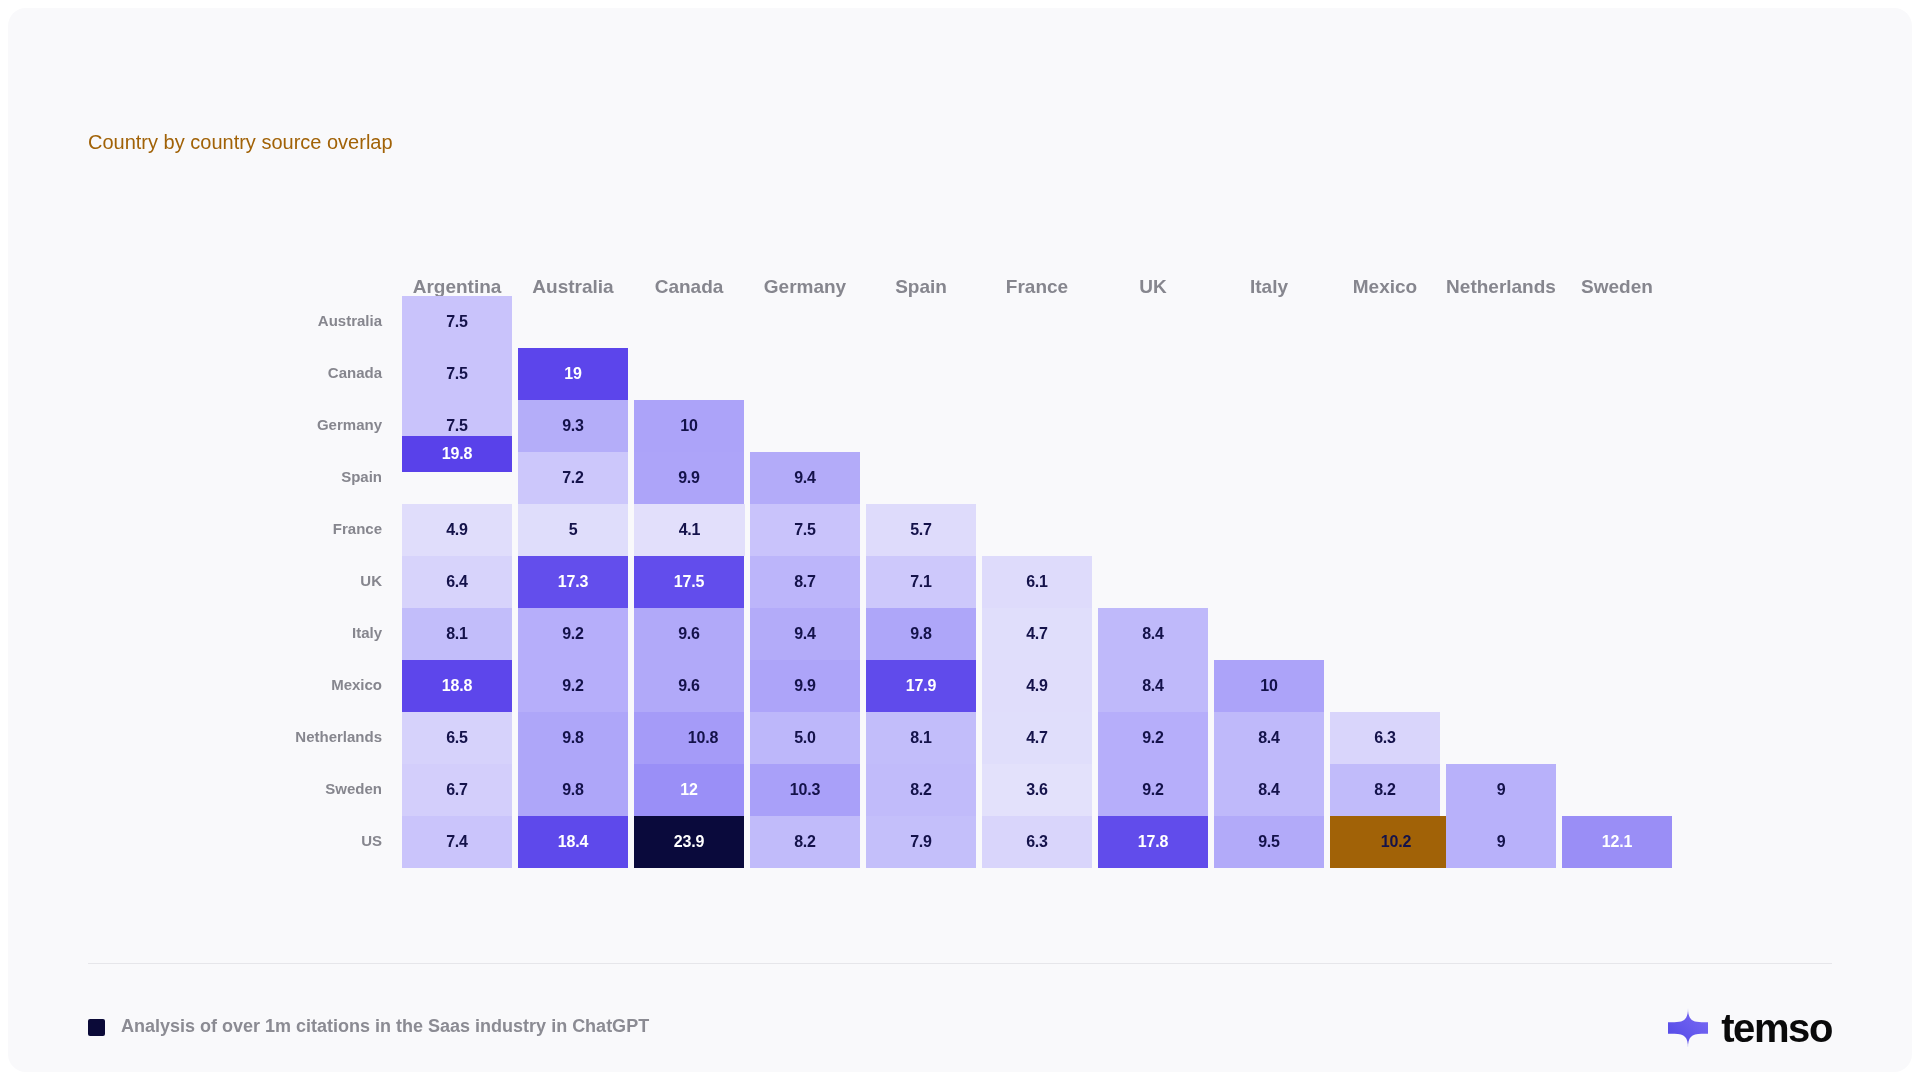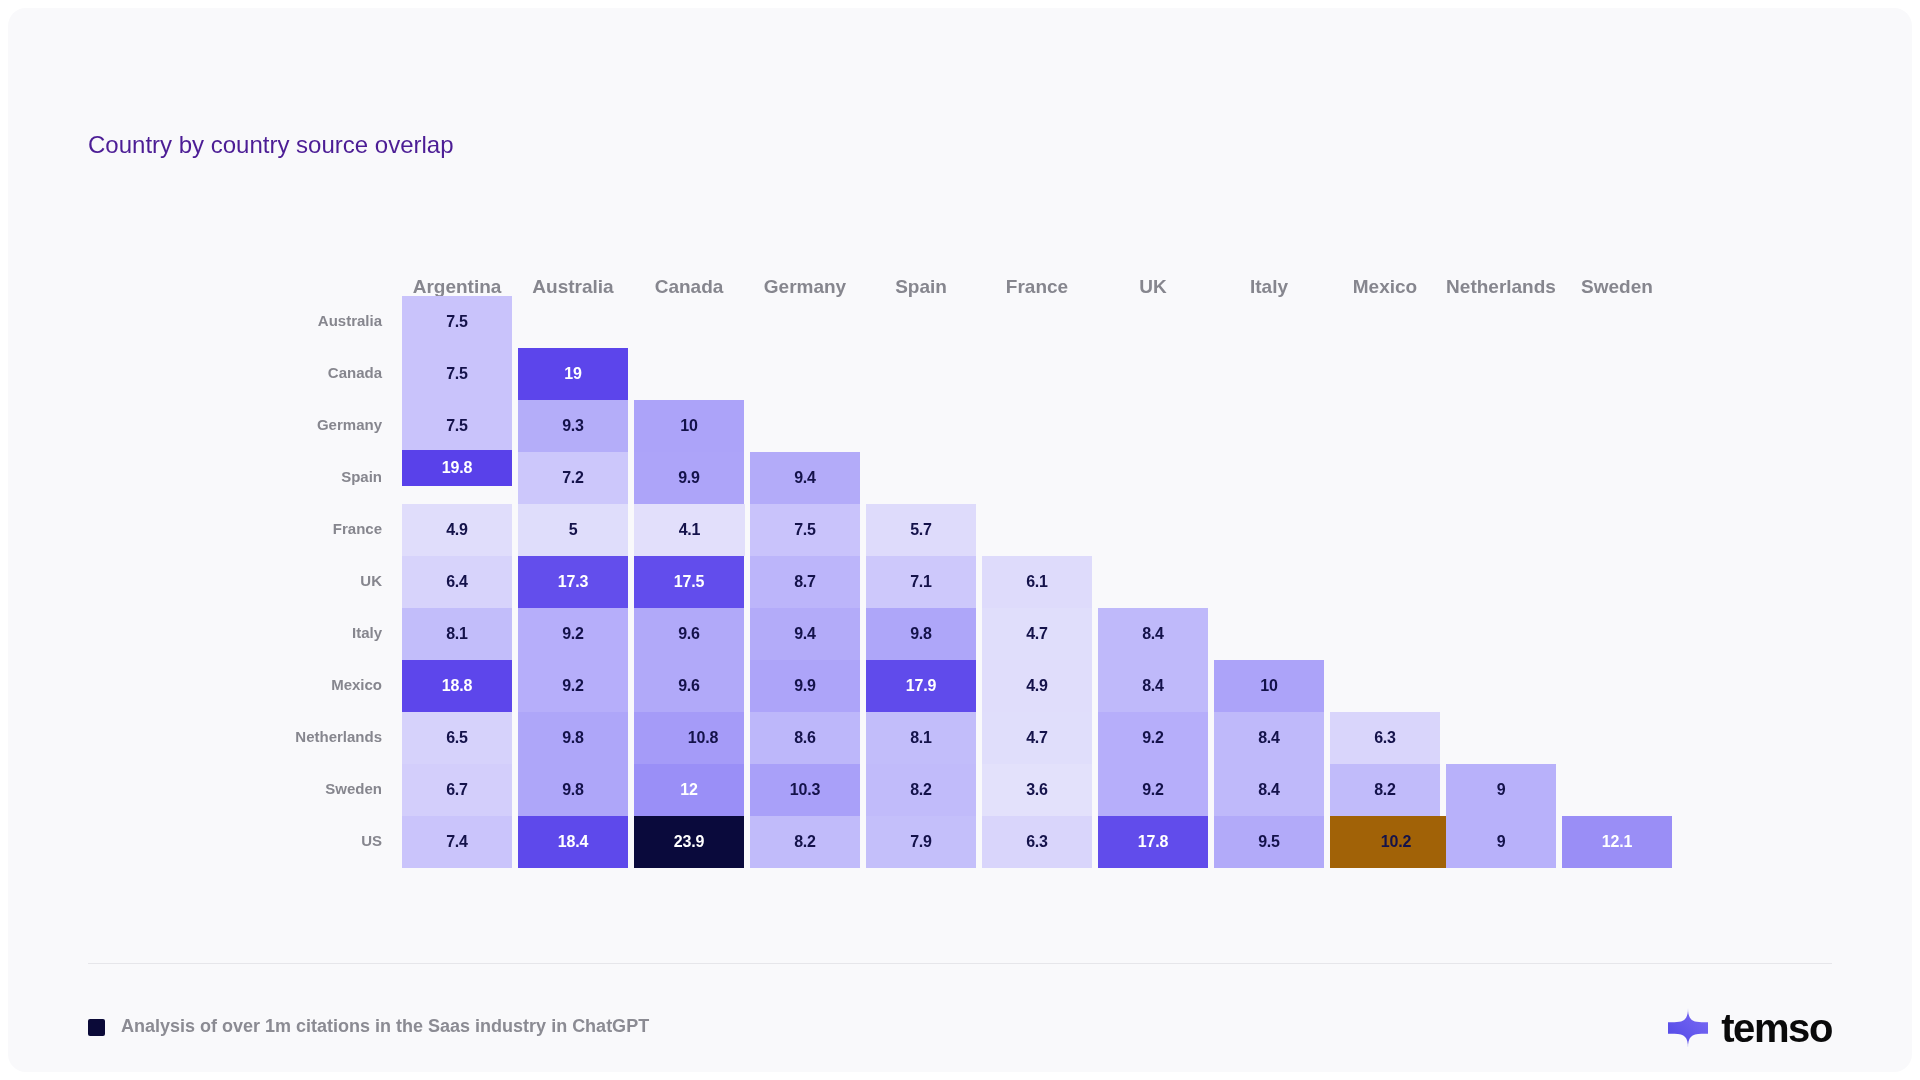--- a/index.html
+++ b/index.html
@@ -15,21 +15,21 @@
   }
   
   #title {
     position:absolute; left:80px; top:58px;
     font-size:38px; font-weight:700; letter-spacing:-0.8px;
     color:#111048; white-space:nowrap;
     font-stretch:condensed;
   }
   #subtitle {
     position:absolute; left:80px; top:123px;
-    font-size:24px; font-weight:400; color:#4c1d95; white-space:nowrap;
+    font-size:20px; font-weight:400; color:#a16207; white-space:nowrap;
   }
   
   #plot { position:absolute; left:0; top:0; width:1904px; height:1064px; }
   .colhead {
     position:absolute; text-align:center;
     font-size:19px; font-weight:700; color:#86868e; white-space:nowrap;
   }
   .rowhead {
     position:absolute; text-align:right;
     font-size:15px; font-weight:600; color:#86868e; white-space:nowrap;
@@ -89,21 +89,21 @@
       <div class="rowhead" style="left: 174px; top: 668px; width: 200px;">Mexico</div>
       <div class="rowhead" style="left: 174px; top: 720px; width: 200px;">Netherlands</div>
       <div class="rowhead" style="left: 174px; top: 772px; width: 200px;">Sweden</div>
       <div class="rowhead" style="left: 174px; top: 824px; width: 200px;">US</div>
       <div class="cell" style="left: 394px; top: 288px; width: 110px; height: 52px; background: rgb(201, 195, 251); color: rgb(20, 18, 74);">7.5</div>
       <div class="cell" style="left: 394px; top: 340px; width: 110px; height: 52px; background: rgb(201, 195, 251); color: rgb(20, 18, 74);">7.5</div>
       <div class="cell" style="left: 510px; top: 340px; width: 110px; height: 52px; background: rgb(92, 69, 235); color: rgb(255, 255, 255);">19</div>
       <div class="cell" style="left: 394px; top: 392px; width: 110px; height: 52px; background: rgb(201, 195, 251); color: rgb(20, 18, 74);">7.5</div>
       <div class="cell" style="left: 510px; top: 392px; width: 110px; height: 52px; background: rgb(180, 173, 249); color: rgb(20, 18, 74);">9.3</div>
       <div class="cell" style="left: 626px; top: 392px; width: 110px; height: 52px; background: rgb(172, 163, 249); color: rgb(20, 18, 74);">10</div>
-      <div class="cell" style="left: 394px; top: 442px; width: 110px; height: 36px; background: rgb(89, 65, 234); color: rgb(255, 255, 255);">19.8</div>
+      <div class="cell" style="left: 394px; top: 428px; width: 110px; height: 36px; background: rgb(89, 65, 234); color: rgb(255, 255, 255);">19.8</div>
       <div class="cell" style="left: 510px; top: 444px; width: 110px; height: 52px; background: rgb(204, 199, 251); color: rgb(20, 18, 74);">7.2</div>
       <div class="cell" style="left: 626px; top: 444px; width: 110px; height: 52px; background: rgb(173, 164, 249); color: rgb(20, 18, 74);">9.9</div>
       <div class="cell" style="left: 742px; top: 444px; width: 110px; height: 52px; background: rgb(179, 171, 249); color: rgb(20, 18, 74);">9.4</div>
       <div class="cell" style="left: 394px; top: 496px; width: 110px; height: 52px; background: rgb(224, 221, 251); color: rgb(20, 18, 74);">4.9</div>
       <div class="cell" style="left: 510px; top: 496px; width: 110px; height: 52px; background: rgb(223, 221, 251); color: rgb(20, 18, 74);">5</div>
       <div class="cell" style="left: 626px; top: 496px; width: 111px; height: 52px; background: rgb(226, 223, 251); color: rgb(20, 18, 74);">4.1</div>
       <div class="cell" style="left: 742px; top: 496px; width: 110px; height: 52px; background: rgb(201, 195, 251); color: rgb(20, 18, 74);">7.5</div>
       <div class="cell" style="left: 858px; top: 496px; width: 110px; height: 52px; background: rgb(222, 219, 251); color: rgb(20, 18, 74);">5.7</div>
       <div class="cell" style="left: 394px; top: 548px; width: 110px; height: 52px; background: rgb(215, 211, 251); color: rgb(20, 18, 74);">6.4</div>
       <div class="cell" style="left: 510px; top: 548px; width: 110px; height: 52px; background: rgb(99, 78, 236); color: rgb(255, 255, 255);">17.3</div>
@@ -122,21 +122,21 @@
       <div class="cell" style="left: 510px; top: 652px; width: 110px; height: 52px; background: rgb(182, 174, 250); color: rgb(20, 18, 74);">9.2</div>
       <div class="cell" style="left: 626px; top: 652px; width: 110px; height: 52px; background: rgb(177, 169, 249); color: rgb(20, 18, 74);">9.6</div>
       <div class="cell" style="left: 742px; top: 652px; width: 110px; height: 52px; background: rgb(173, 164, 249); color: rgb(20, 18, 74);">9.9</div>
       <div class="cell" style="left: 858px; top: 652px; width: 110px; height: 52px; background: rgb(96, 75, 235); color: rgb(255, 255, 255);">17.9</div>
       <div class="cell" style="left: 974px; top: 652px; width: 110px; height: 52px; background: rgb(224, 221, 251); color: rgb(20, 18, 74);">4.9</div>
       <div class="cell" style="left: 1090px; top: 652px; width: 110px; height: 52px; background: rgb(191, 185, 250); color: rgb(20, 18, 74);">8.4</div>
       <div class="cell" style="left: 1206px; top: 652px; width: 110px; height: 52px; background: rgb(172, 163, 249); color: rgb(20, 18, 74);">10</div>
       <div class="cell" style="left: 394px; top: 704px; width: 110px; height: 52px; background: rgb(214, 210, 251); color: rgb(20, 18, 74);">6.5</div>
       <div class="cell" style="left: 510px; top: 704px; width: 110px; height: 52px; background: rgb(174, 166, 249); color: rgb(20, 18, 74);">9.8</div>
       <div class="cell" style="left: 626px; top: 704px; width: 110px; height: 52px; background: rgb(165, 155, 248); color: rgb(20, 18, 74); padding-left: 28px;">10.8</div>
-      <div class="cell" style="left: 742px; top: 704px; width: 110px; height: 52px; background: rgb(189, 183, 250); color: rgb(20, 18, 74);">8.6</div>
+      <div class="cell" style="left: 742px; top: 704px; width: 110px; height: 52px; background: rgb(189, 183, 250); color: rgb(20, 18, 74);">5.0</div>
       <div class="cell" style="left: 858px; top: 704px; width: 110px; height: 52px; background: rgb(194, 189, 250); color: rgb(20, 18, 74);">8.1</div>
       <div class="cell" style="left: 974px; top: 704px; width: 110px; height: 52px; background: rgb(224, 222, 251); color: rgb(20, 18, 74);">4.7</div>
       <div class="cell" style="left: 1090px; top: 704px; width: 110px; height: 52px; background: rgb(182, 174, 250); color: rgb(20, 18, 74);">9.2</div>
       <div class="cell" style="left: 1206px; top: 704px; width: 110px; height: 52px; background: rgb(191, 185, 250); color: rgb(20, 18, 74);">8.4</div>
       <div class="cell" style="left: 1322px; top: 704px; width: 110px; height: 52px; background: rgb(217, 213, 251); color: rgb(20, 18, 74);">6.3</div>
       <div class="cell" style="left: 394px; top: 756px; width: 110px; height: 52px; background: rgb(211, 206, 251); color: rgb(20, 18, 74);">6.7</div>
       <div class="cell" style="left: 510px; top: 756px; width: 110px; height: 52px; background: rgb(174, 166, 249); color: rgb(20, 18, 74);">9.8</div>
       <div class="cell" style="left: 626px; top: 756px; width: 110px; height: 52px; background: rgb(154, 143, 247); color: rgb(255, 255, 255);">12</div>
       <div class="cell" style="left: 742px; top: 756px; width: 110px; height: 52px; background: rgb(169, 160, 249); color: rgb(20, 18, 74);">10.3</div>
       <div class="cell" style="left: 858px; top: 756px; width: 110px; height: 52px; background: rgb(193, 187, 250); color: rgb(20, 18, 74);">8.2</div>

